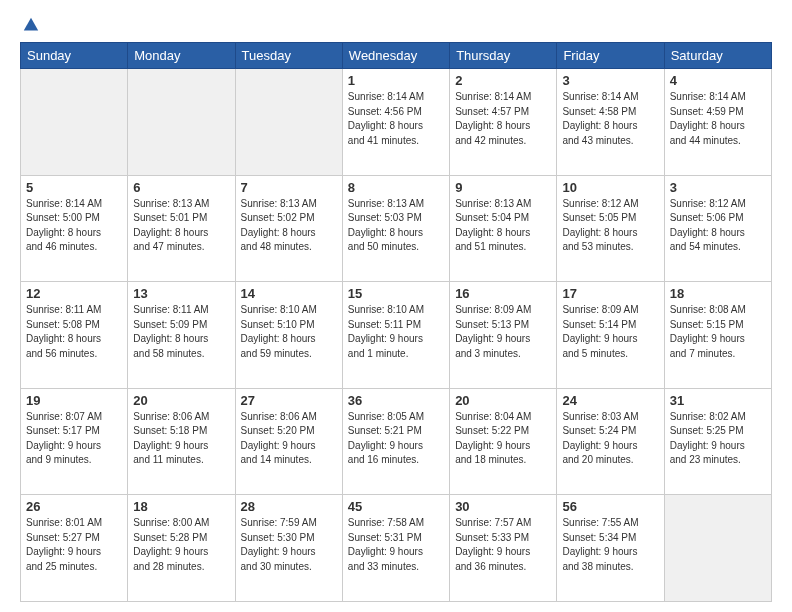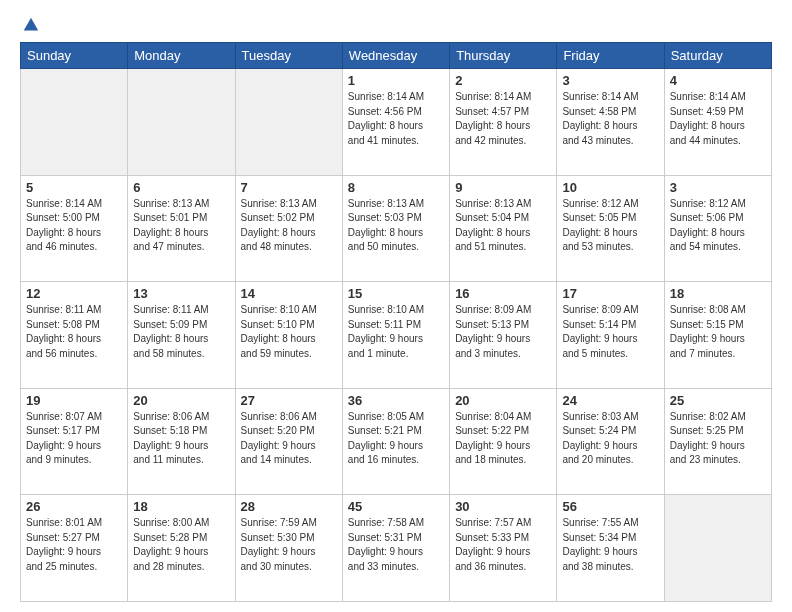--- a/index.html
+++ b/index.html
@@ -232,21 +232,21 @@
           </td>
           <td>
             <span class="day-num">20</span>
             <div class="cell-text">Sunrise: 8:04 AM<br>Sunset: 5:22 PM<br>Daylight: 9 hours<br>and 18 minutes.</div>
           </td>
           <td>
             <span class="day-num">24</span>
             <div class="cell-text">Sunrise: 8:03 AM<br>Sunset: 5:24 PM<br>Daylight: 9 hours<br>and 20 minutes.</div>
           </td>
           <td>
-            <span class="day-num">25</span>
+            <span class="day-num">31</span>
             <div class="cell-text">Sunrise: 8:02 AM<br>Sunset: 5:25 PM<br>Daylight: 9 hours<br>and 23 minutes.</div>
           </td>
         </tr>
         <tr>
           <td>
             <span class="day-num">26</span>
             <div class="cell-text">Sunrise: 8:01 AM<br>Sunset: 5:27 PM<br>Daylight: 9 hours<br>and 25 minutes.</div>
           </td>
           <td>
             <span class="day-num">18</span>

